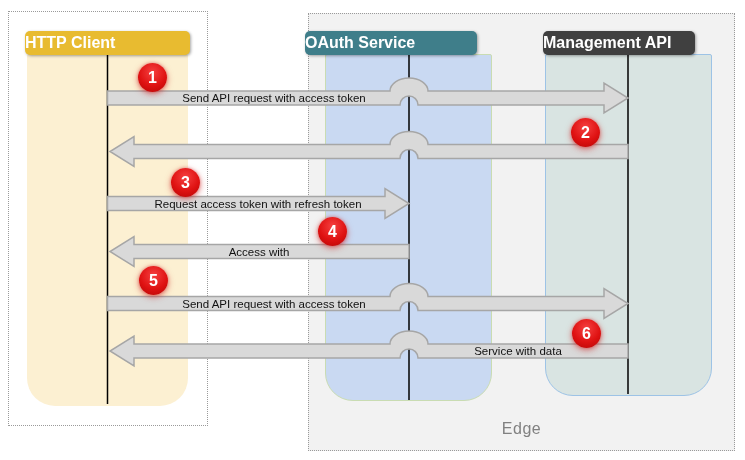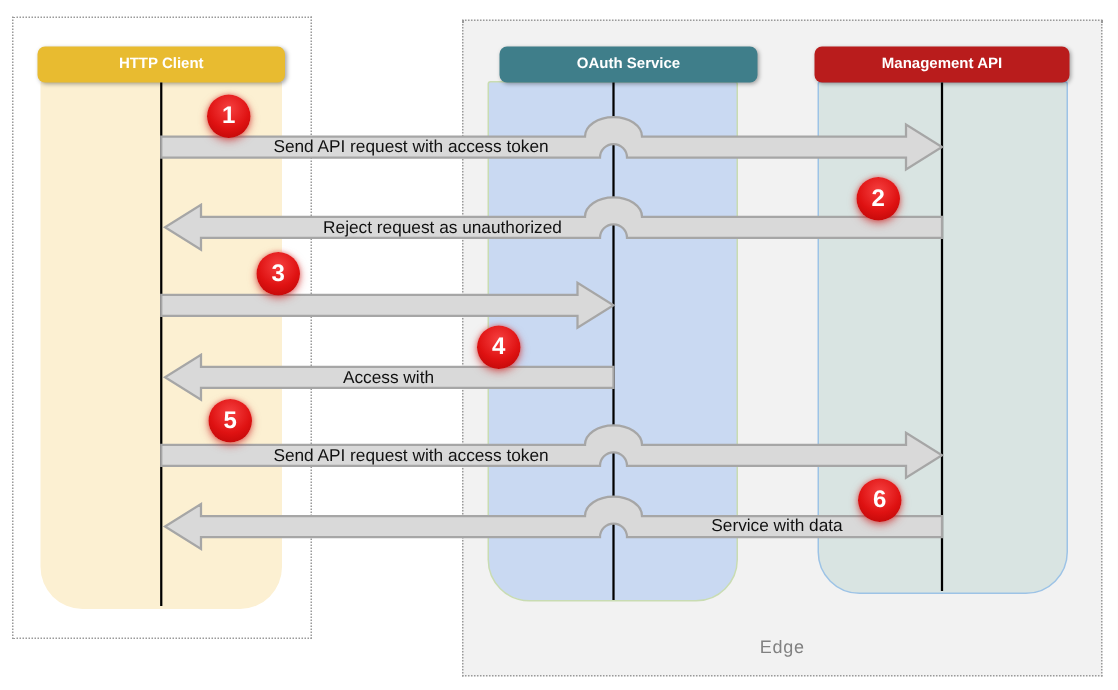--- a/index.html
+++ b/index.html
@@ -5,30 +5,30 @@
   html,body { margin:0; padding:0; background:#fff; }
   .canvas {
     position:relative; width:745px; height:460px; background:#ffffff;
     font-family:"Liberation Sans", sans-serif; overflow:hidden;
   }
   .group { position:absolute; border:1px dotted #9a9a9a; box-sizing:border-box; }
   .client-group { left:8px; top:11px; width:200px; height:415px; background:#ffffff; }
   .edge-group   { left:308px; top:13px; width:427px; height:438px; background:#f2f2f2; }
   .edge-label {
     position:absolute; bottom:12px; left:0; right:0; text-align:center;
-    color:#818181; font-size:12px; letter-spacing:0.5px;
+    color:#818181; font-size:16px; letter-spacing:0.5px;
   }
   .actor-header {
     position:absolute; height:24px; border-radius:5px; color:#ffffff;
-    font-weight:bold; font-size:10px; text-align:center; line-height:24px;
+    font-weight:bold; font-size:16px; line-height:24px;
     box-shadow:1px 1px 3px rgba(0,0,0,0.35); z-index:3;
   }
   .hdr-client { left:25px;  top:31px; width:165px; background:#e8bb30; }
-  .hdr-oauth  { left:333px; top:31px; width:172px; background:#3f7e8a; }
-  .hdr-mgmt   { left:543px; top:31px; width:170px; background:#b91c1c; }
+  .hdr-oauth  { left:305px; top:31px; width:172px; background:#3f7e8a; }
+  .hdr-mgmt   { left:543px; top:31px; width:152px; background:#404040; }
   .actor-body { position:absolute; top:54px; border-radius:2px 2px 28px 28px; box-sizing:border-box; z-index:1; }
   .body-client { left:27px;  width:161px; height:352px; background:#fcf0d2; }
   .body-oauth  { left:325px; width:167px; height:347px; background:#c9d9f2; border:1px solid #c9dcb2; }
   .body-mgmt   { left:545px; width:167px; height:342px; background:#d9e4e2; border:1px solid #9dc3e6; }
   svg.overlay { position:absolute; left:0; top:0; z-index:4; }
   .arrow-path { fill:#d9d9d9; stroke:#a6a6a6; stroke-width:1.5; }
   .lifeline   { stroke:#000000; stroke-width:1.5; }
   .msg-label {
     position:absolute; width:320px; height:30px; line-height:14px;
     text-align:center; font-size:11.5px; color:#111111; z-index:5; white-space:nowrap;
@@ -83,21 +83,21 @@
     <path class="arrow-path" d="M107.5,196.5 L385,196.5 L385,188.5 L409,203.5 L385,218.5 L385,210.5 L107.5,210.5 Z"></path>
 
     <path class="arrow-path" d="M409,244.5 L134,244.5 L134,236.5 L110,251.5 L134,266.5 L134,258.5 L409,258.5 Z"></path>
 
     <path class="arrow-path" d="M107.5,296.5 L390,296.5 A19,13 0 0 1 428,296.5 L604,296.5 L604,288.5 L628,303.5 L604,318.5 L604,310.5 L418,310.5 A9,9 0 0 0 400,310.5 L107.5,310.5 Z"></path>
 
     <path class="arrow-path" d="M628,344 L428,344 A19,13 0 0 0 390,344 L134,344 L134,336 L110,351 L134,366 L134,358 L400,358 A9,9 0 0 1 418,358 L628,358 Z"></path>
   </svg>
 
   <div class="msg-label l1">Send API request with access token</div>
-  <div class="msg-label l2">Reject request as unauthorized</div>
+  <div class="msg-label l3">Request access token with refresh token</div>
   <div class="msg-label l4">Access with</div>
   <div class="msg-label l5">Send API request with access token</div>
   <div class="msg-label l6">Service with data</div>
 
   <div class="step s1">1</div>
   <div class="step s2">2</div>
   <div class="step s3">3</div>
   <div class="step s4">4</div>
   <div class="step s5">5</div>
   <div class="step s6">6</div>

